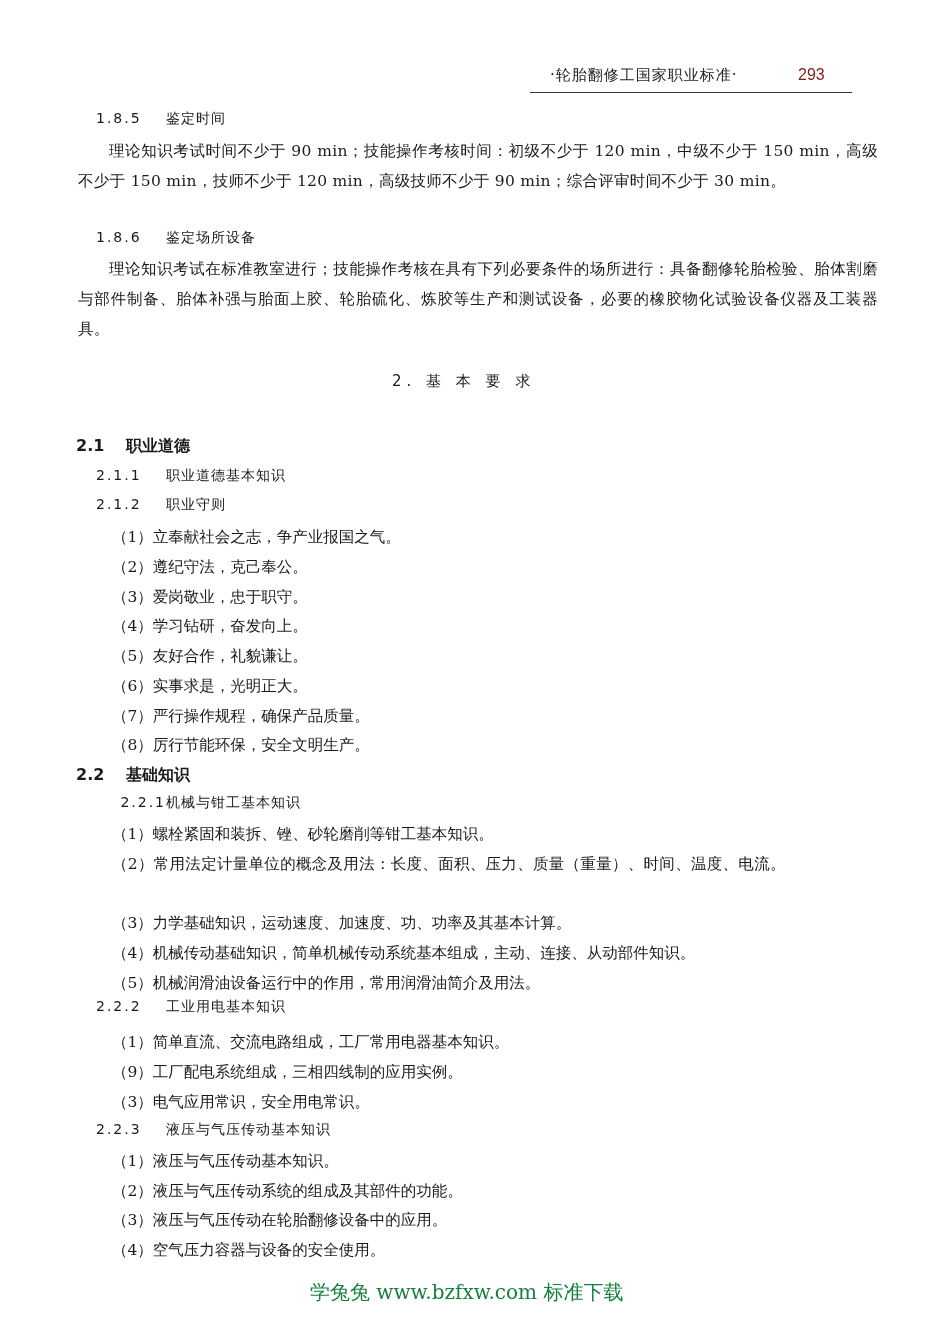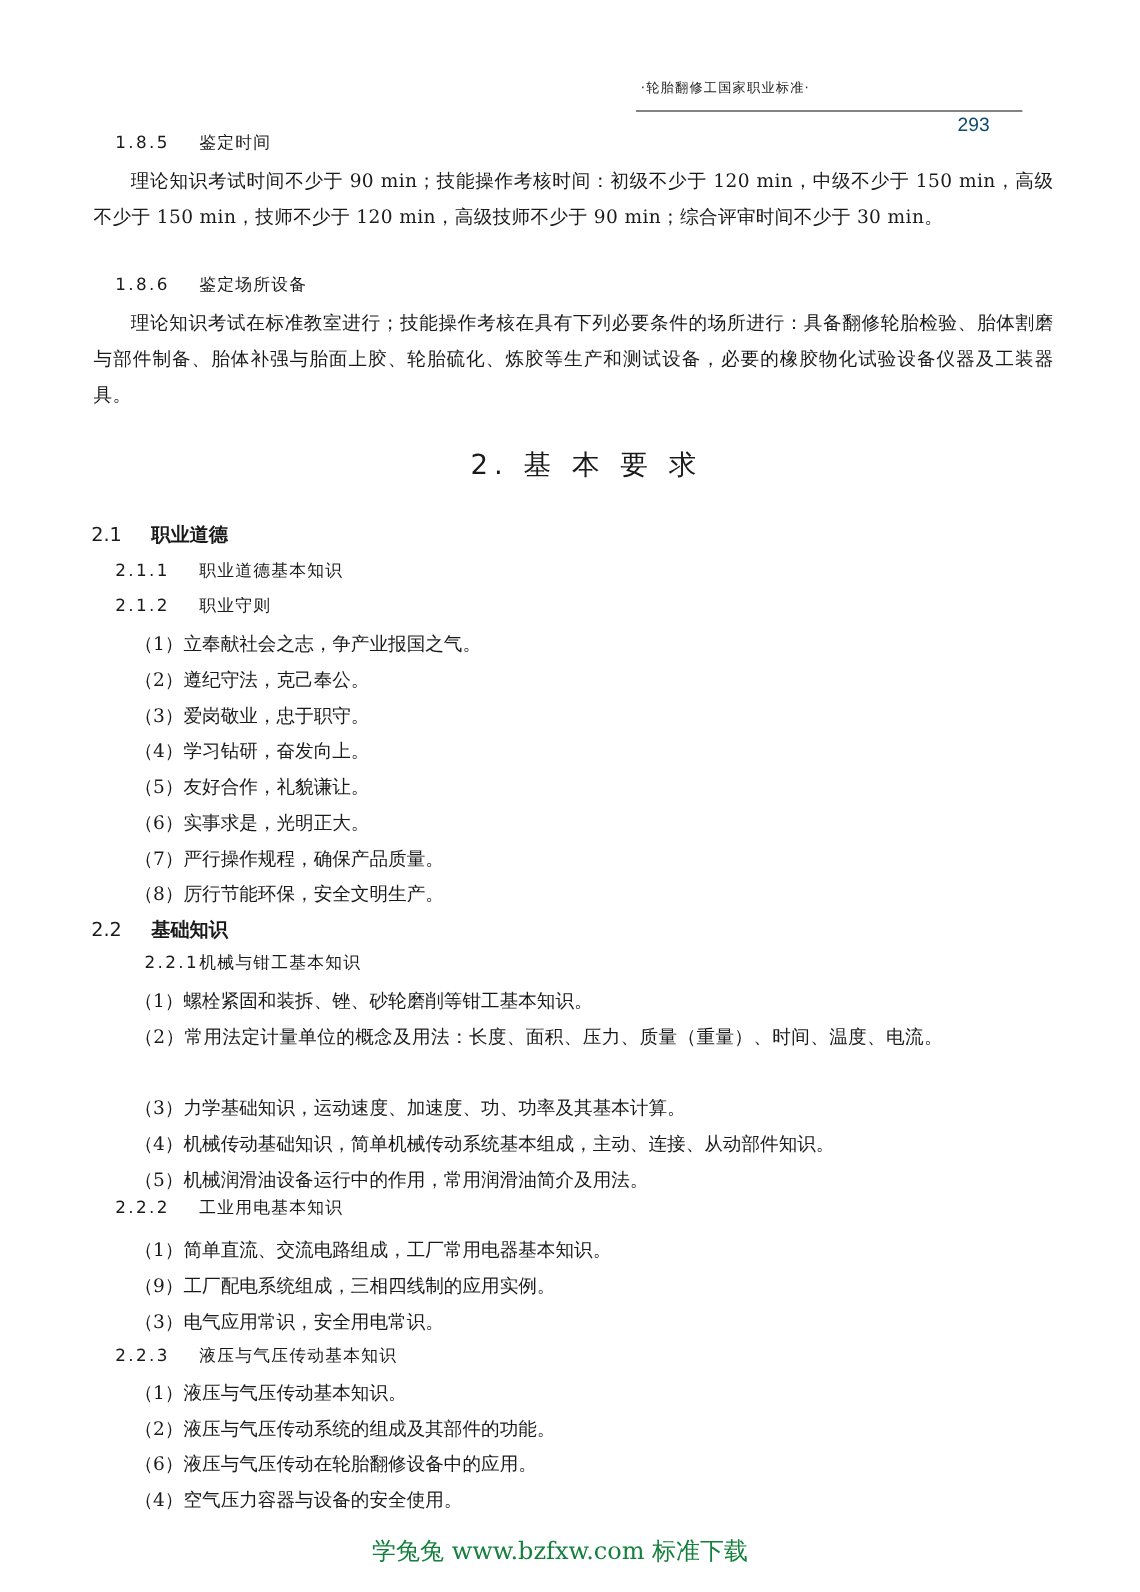--- a/index.html
+++ b/index.html
@@ -1,28 +1,28 @@
 <!DOCTYPE html>
 <html><head>
 <meta charset="utf-8">
 <style>
   html, body { margin:0; padding:0; background:#ffffff; }
   body { width:950px; height:1327px; position:relative; overflow:hidden; color:#1a1a1a;
          font-family:"DejaVu Serif","Liberation Serif",serif; }
   .abs { position:absolute; white-space:nowrap; }
   .header { left:530px; top:66px; width:322px; height:26px; border-bottom:1.5px solid #333; }
-  .header-title { position:absolute; left:4px; top:0; font-family:"DejaVu Sans","Liberation Sans",sans-serif; font-size:11px; letter-spacing:1px; color:#222; }
-  .header-page { position:absolute; left:268px; top:0; font-family:"Liberation Sans","DejaVu Sans",sans-serif; font-size:16px; color:#0c4a6e;margin-top:30px; }
+  .header-title { position:absolute; left:20px; top:0; font-family:"DejaVu Sans","Liberation Sans",sans-serif; font-size:15px; letter-spacing:1px; color:#222; }
+  .header-page { position:absolute; left:268px; top:0; font-family:"Liberation Sans","DejaVu Sans",sans-serif; font-size:16px; color:#7f1d1d; }
   .h3 { font-family:"DejaVu Sans","Liberation Sans",sans-serif; font-size:14px; letter-spacing:1px; }
   .h3 .num { display:inline-block; width:70px; letter-spacing:2px; }
   .h2 { font-family:"DejaVu Sans","Liberation Sans",sans-serif; font-size:16px; font-weight:bold; }
-  .h2 .num { display:inline-block; width:50px; font-weight:normal; }
+  .h2 .num { display:inline-block; width:50px; font-weight:bold; }
   .p { font-size:15.5px; line-height:30px; }
   .para { width:800px; white-space:normal; text-align:justify; text-indent:2em; font-size:15.5px; line-height:30px; letter-spacing:0.3px; }
-  .h1 { font-family:"DejaVu Sans","Liberation Sans",sans-serif; font-size:23px; letter-spacing:5px; }
+  .h1 { font-family:"DejaVu Sans","Liberation Sans",sans-serif; font-size:15px; letter-spacing:5px; }
   .footer { font-size:20px; color:#15803d; }
 </style>
 </head>
 <body>
 
 <div class="abs header">
   <span class="header-title">·轮胎翻修工国家职业标准·</span>
   <span class="header-page">293</span>
 </div>
 
@@ -73,16 +73,16 @@
 </div>
 <div class="abs p" style="left:112px; top:1027px;">（1）简单直流、交流电路组成，工厂常用电器基本知识。</div>
 <div class="abs p" style="left:112px; top:1057px;">（9）工厂配电系统组成，三相四线制的应用实例。</div>
 <div class="abs p" style="left:112px; top:1087px;">（3）电气应用常识，安全用电常识。</div>
 
 <div class="abs h3" style="left:96px; top:1121px;">
   <span class="num">2.2.3</span><span>液压与气压传动基本知识</span>
 </div>
 <div class="abs p" style="left:112px; top:1146px;">（1）液压与气压传动基本知识。</div>
 <div class="abs p" style="left:112px; top:1176px;">（2）液压与气压传动系统的组成及其部件的功能。</div>
-<div class="abs p" style="left:112px; top:1205px;">（6）液压与气压传动在轮胎翻修设备中的应用。</div>
+<div class="abs p" style="left:112px; top:1205px;">（3）液压与气压传动在轮胎翻修设备中的应用。</div>
 <div class="abs p" style="left:112px; top:1235px;">（4）空气压力容器与设备的安全使用。</div>
 
 <div class="abs footer" style="left:310px; top:1279px;">学兔兔 www.bzfxw.com 标准下载</div>
 
 </body></html>

